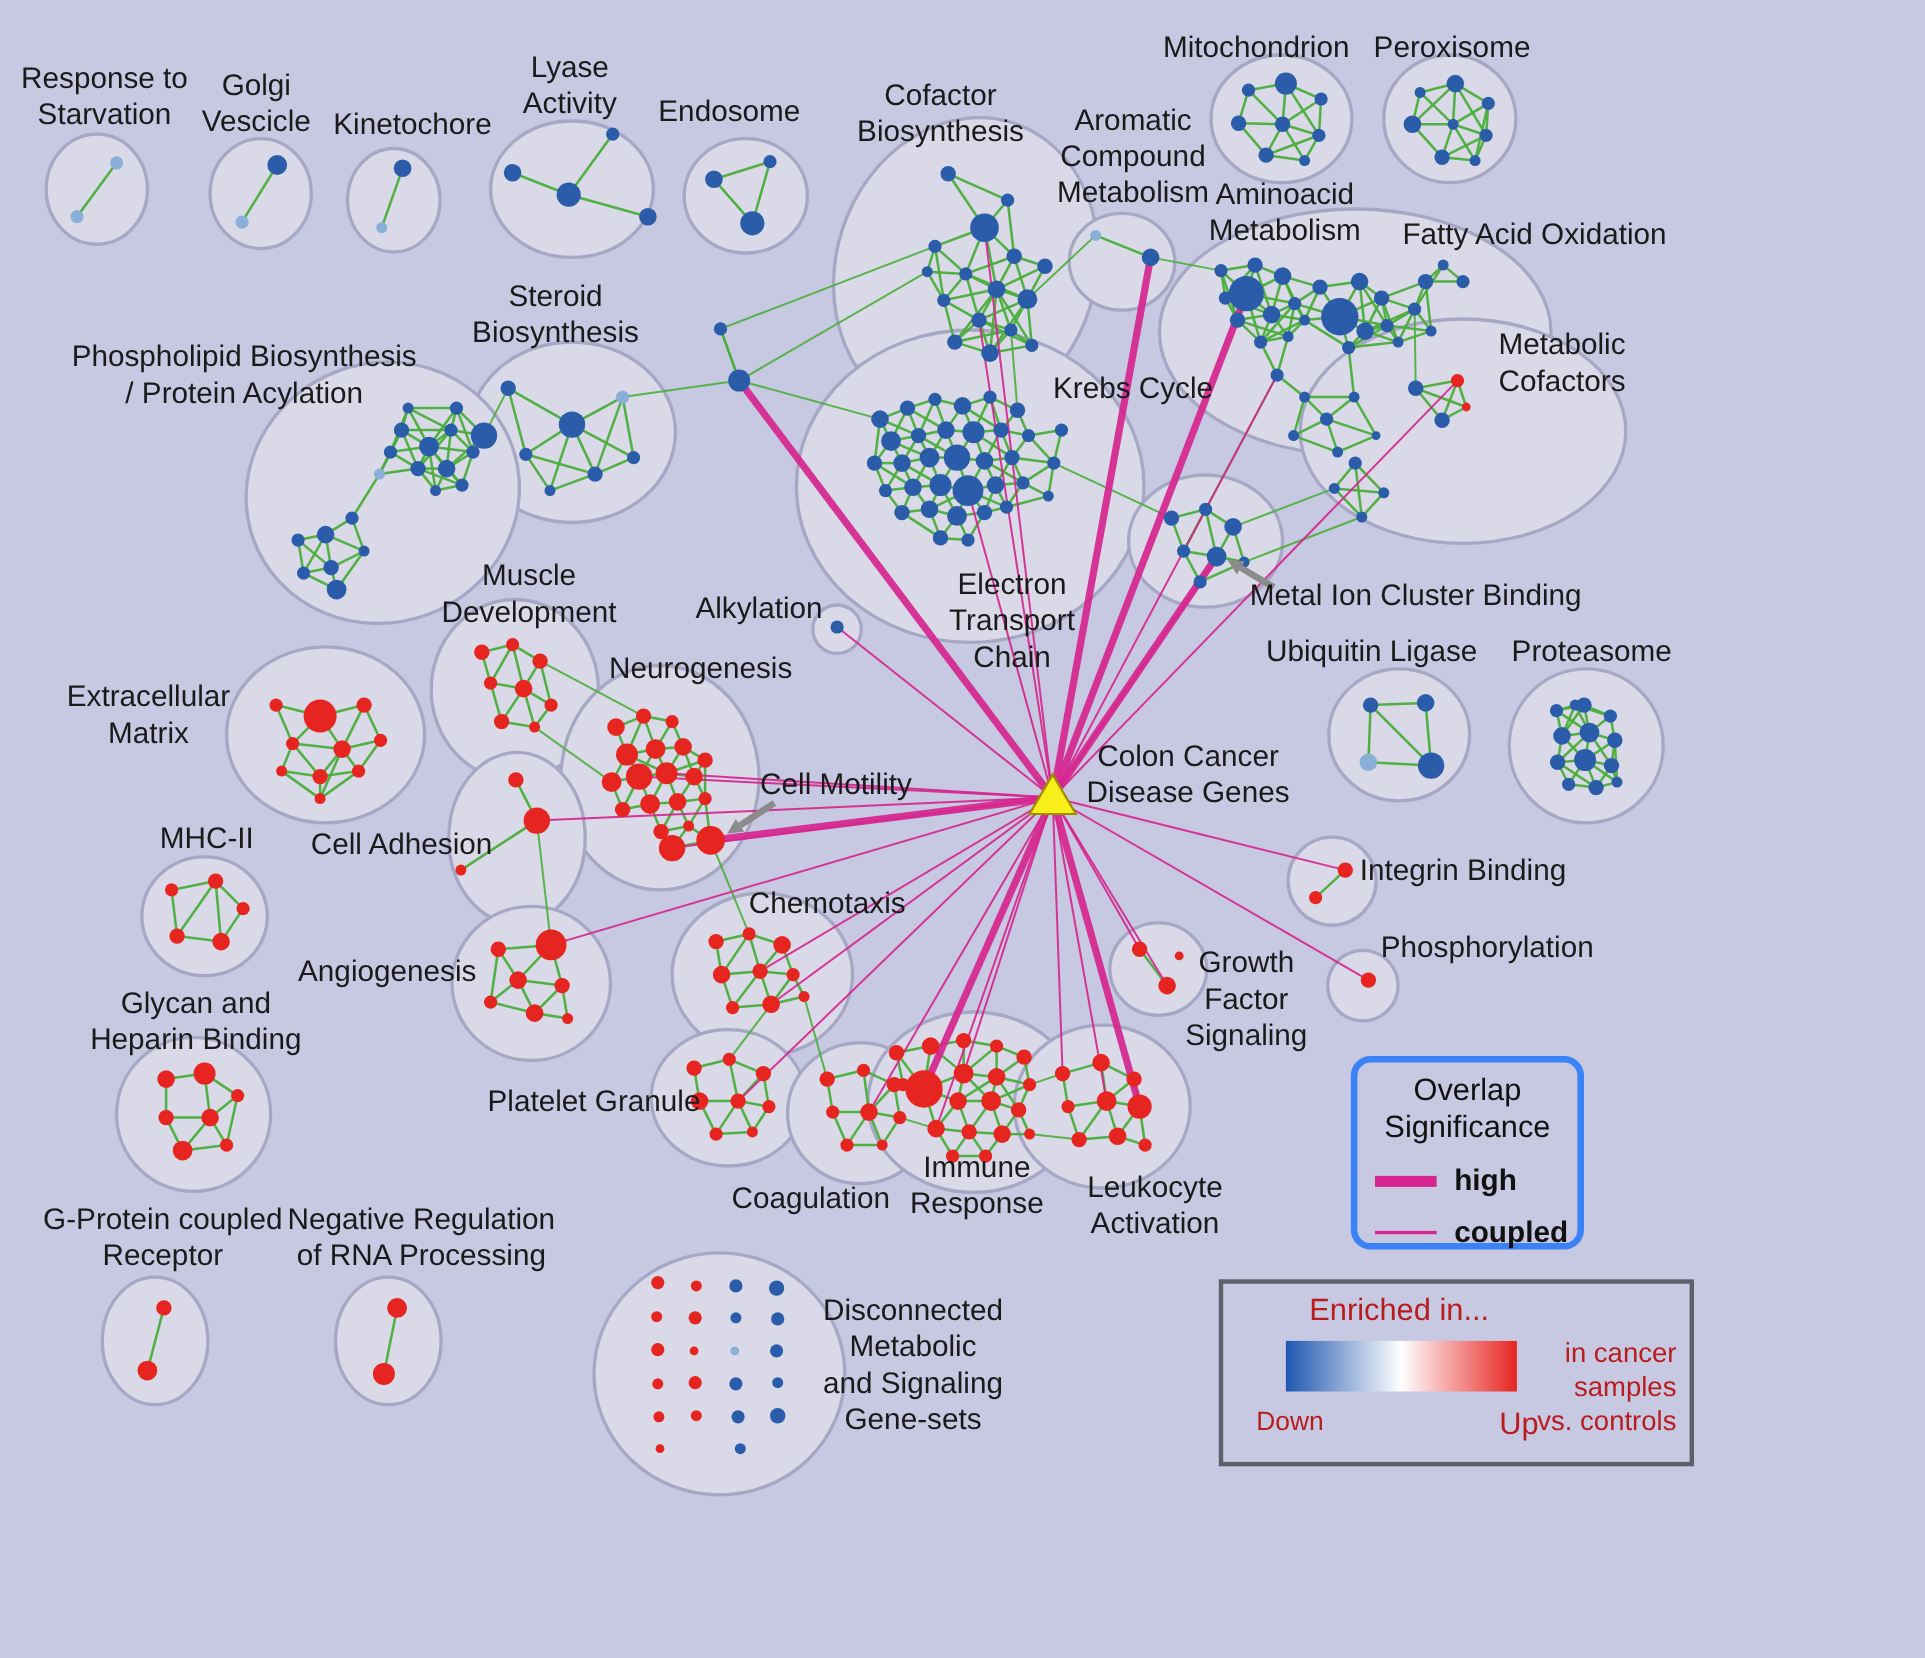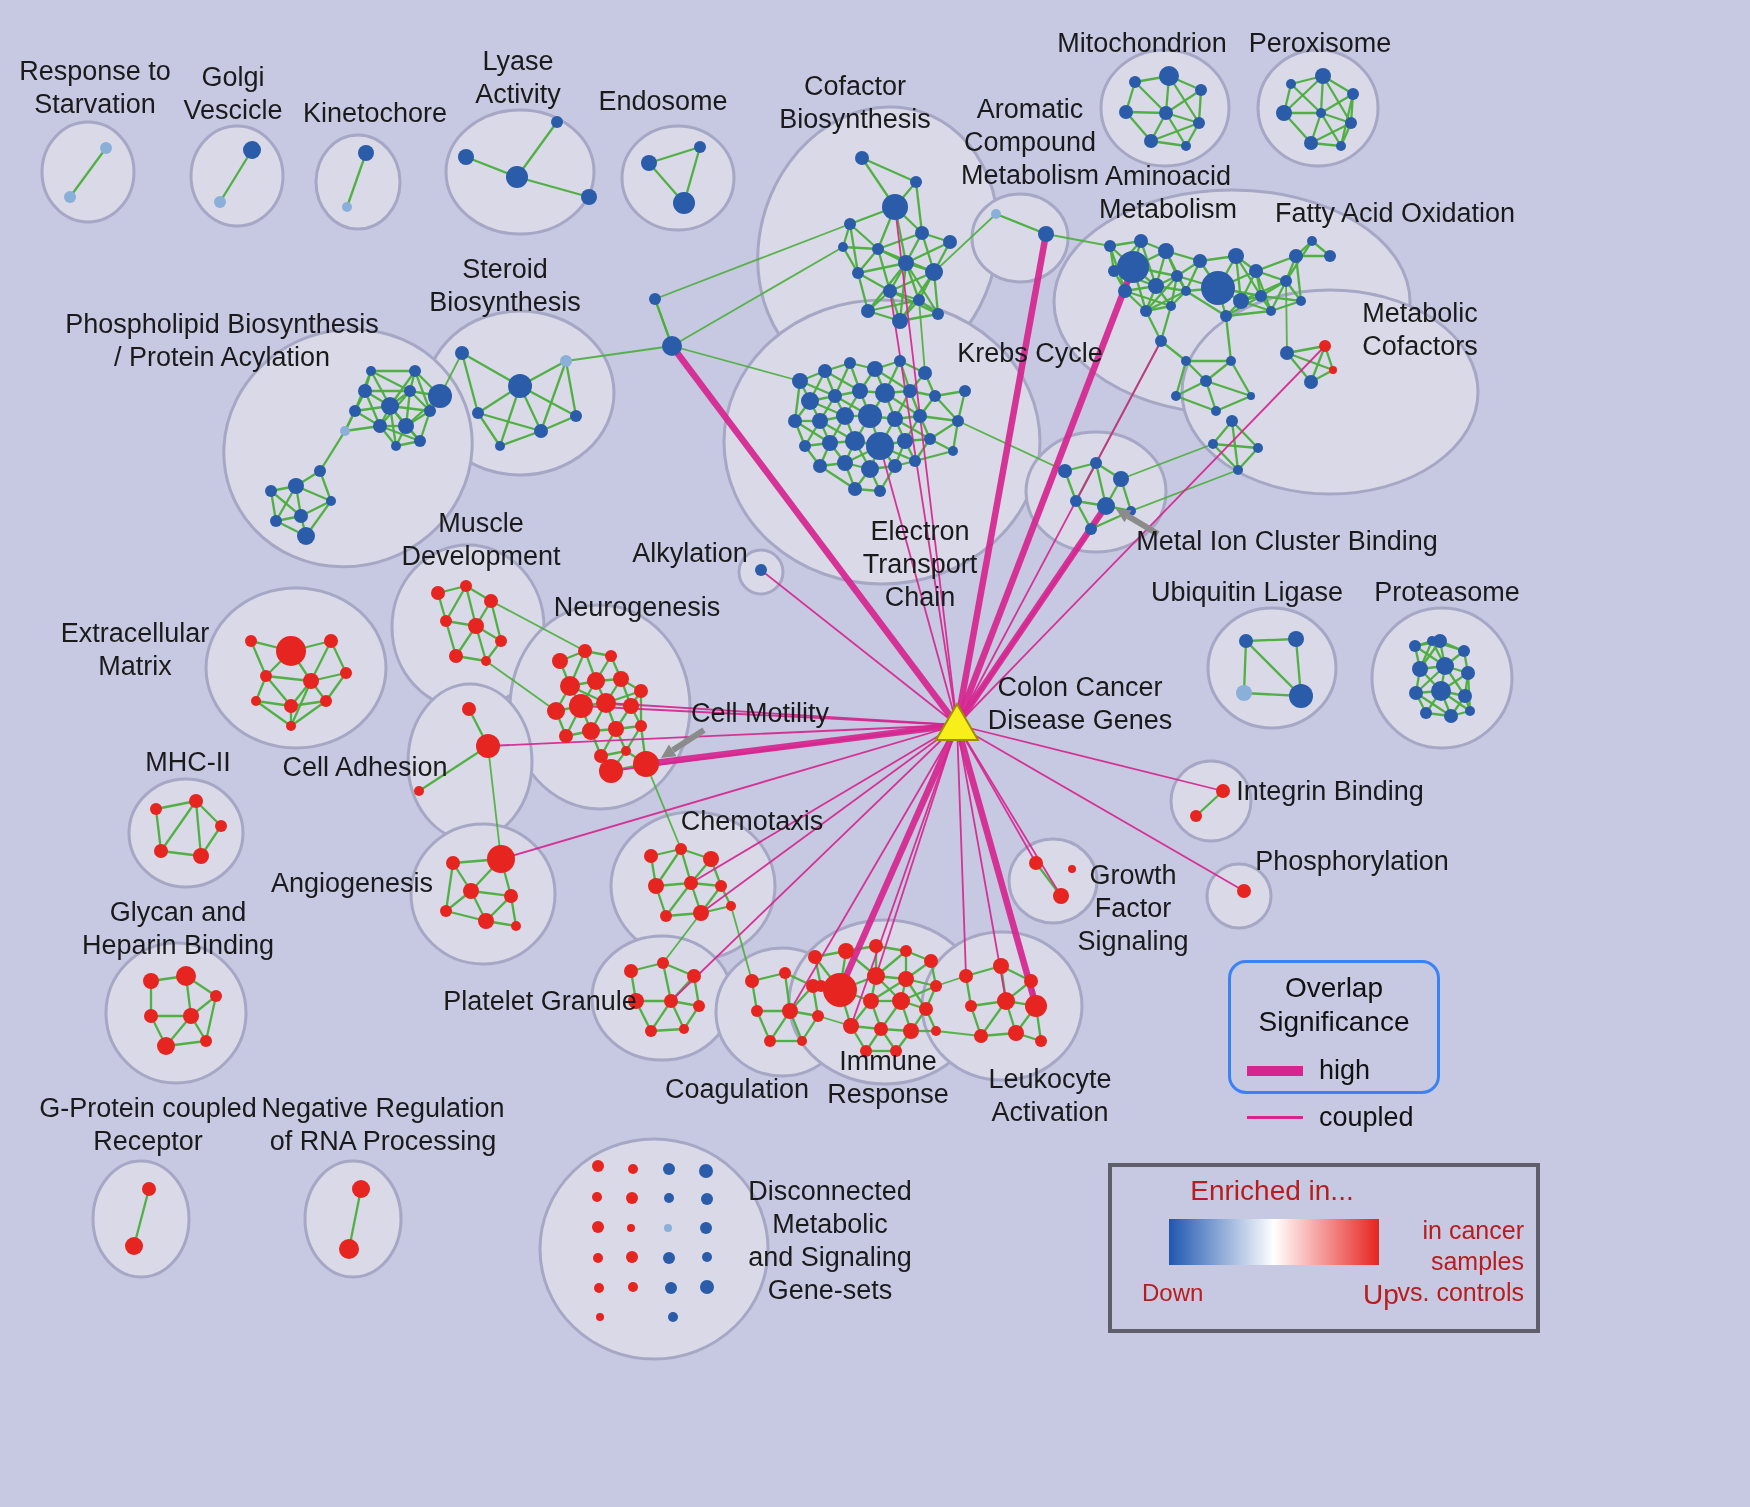--- a/index.html
+++ b/index.html
@@ -1,26 +1,26 @@
 <!DOCTYPE html>
 <html><head>
 <meta charset="utf-8">
 <style>
   html,body{margin:0;padding:0;background:#c7c8e1;}
   .stage{position:relative;width:1750px;height:1507px;font-family:"Liberation Sans",sans-serif;overflow:hidden;}
   svg{position:absolute;left:0;top:0;}
   svg text{font-family:"Liberation Sans",sans-serif;}
   .legend-overlap{
-    position:absolute;left:1228px;top:960px;width:212px;height:134px;
-    border:3px solid #3b82f6;border-radius:18px;box-sizing:border-box;
+    position:absolute;left:1228px;top:960px;width:212px;height:176px;
+    border:6px solid #3b82f6;border-radius:18px;box-sizing:border-box;
     color:#111;
   }
   .lg-title{text-align:center;font-size:28px;line-height:34px;color:#111;}
   .lg-title:first-child{margin-top:8px;}
-  .lg-row{display:flex;align-items:center;margin:16px 0 0 16px;font-size:27px;color:#111;}
+  .lg-row{display:flex;align-items:center;margin:16px 0 0 16px;font-size:27px;color:#111;font-weight:bold;}
   .line-high{display:inline-block;width:56px;height:10px;margin-right:16px;}
   .line-mod{display:inline-block;width:56px;height:3px;margin-right:16px;}
   .legend-enriched{
     position:absolute;left:1108px;top:1163px;width:432px;height:170px;
     border:4px solid #5f5f6b;box-sizing:border-box;color:#b91c1c;
   }
   .en-title{position:absolute;left:30px;top:8px;width:260px;text-align:center;font-size:28px;}
   .en-bar{position:absolute;left:57px;top:52px;width:210px;height:46px;}
   .en-down{position:absolute;left:30px;top:112px;font-size:24px;}
   .en-up{position:absolute;left:251px;top:112px;font-size:28px;}

